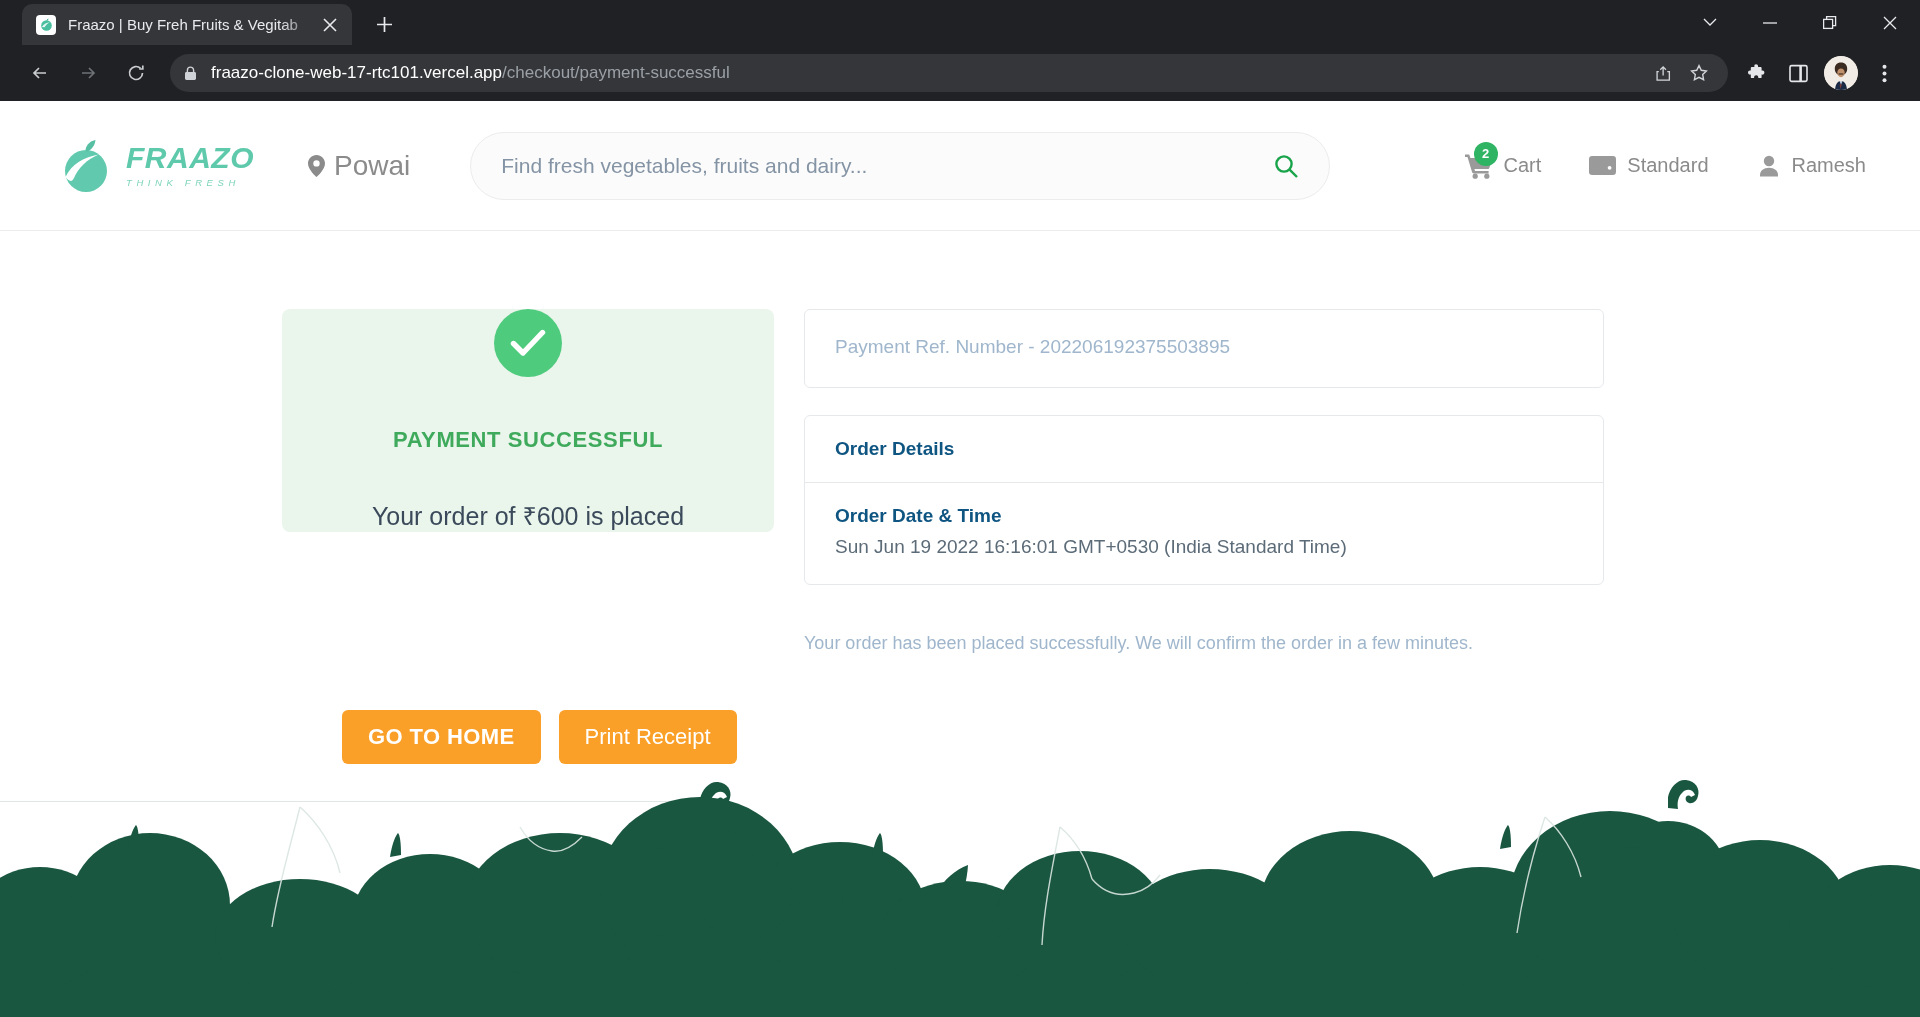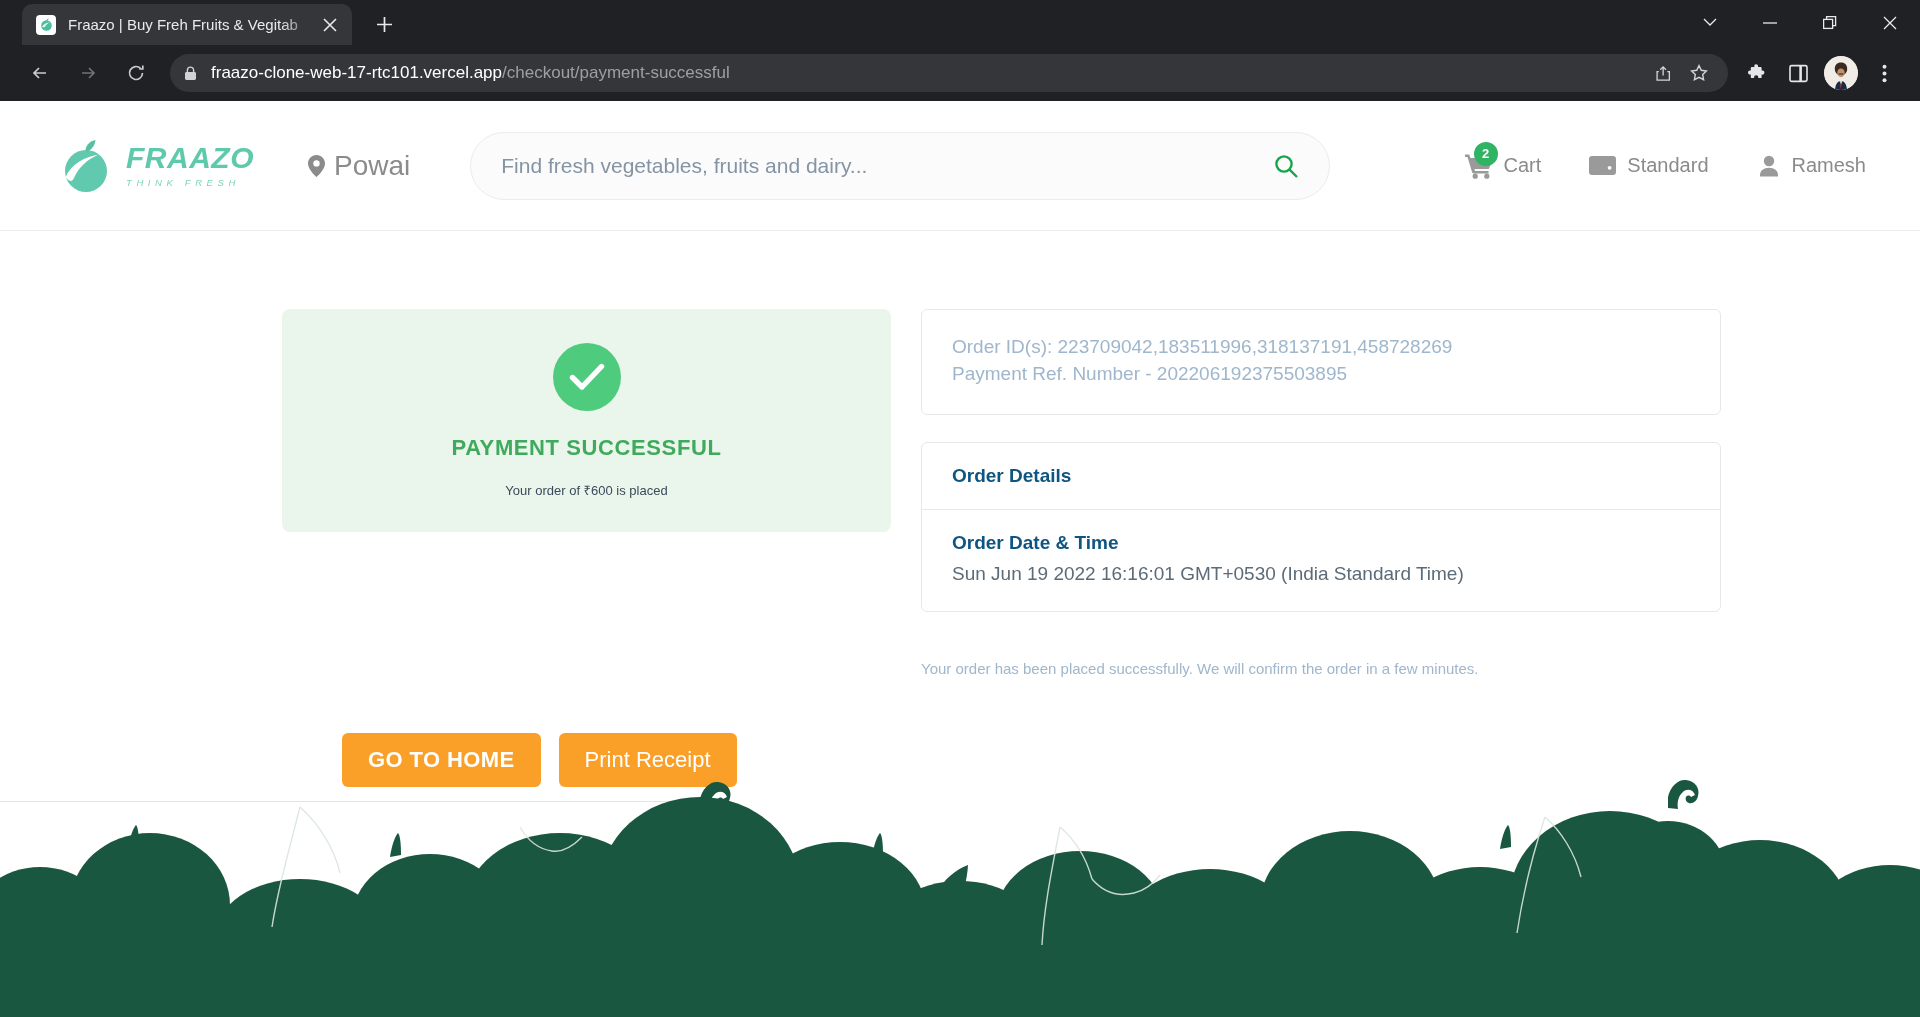--- a/index.html
+++ b/index.html
@@ -130,33 +130,33 @@
     background: #2eb463; color: #fff; font-size: 13px; font-weight: 700;
     display: flex; align-items: center; justify-content: center;
   }
 
   .main {
     padding: 78px 0 0 0; position: relative; height: 560px;
   }
   .main-inner { display: flex; padding-left: 282px; gap: 30px; }
 
   .success-card {
-    width: 609px; height: 223px; background: #eaf5ec; border-radius: 8px;
+    width: 492px; height: 223px; background: #eaf5ec; border-radius: 8px;
     display: flex; flex-direction: column; align-items: center;
-    justify-content: center; flex: 0 0 auto;
+    justify-content: space-between; flex: 0 0 auto;
   }
   .check-circle {
     width: 68px; height: 68px; border-radius: 50%; background: #4ecb7d;
     display: flex; align-items: center; justify-content: center;
   }
   .success-title {
     margin-top: 24px; color: #3faa5c; font-size: 22px;
     font-weight: 700; letter-spacing: 0.6px;
   }
-  .success-sub { margin-top: 20px; color: #3b4a5a; font-size: 13px; }
+  .success-sub { margin-top: 20px; color: #3b4a5a; font-size: 25px; }
 
   .btn-row { display: flex; gap: 18px; margin-top: 56px; padding-left: 342px; }
   .btn {
     background: #faa028; color: #fff; border: none; border-radius: 6px;
     font-family: "Liberation Sans", sans-serif; cursor: pointer;
     height: 54px; padding: 0 26px; font-size: 22px;
   }
   .btn.upper { font-weight: 700; letter-spacing: 0.4px; }
 
   .right-col { width: 800px; flex: 0 0 auto; }
@@ -172,21 +172,21 @@
   }
   .details-body {
     padding: 22px 30px 26px; display: flex; align-items: flex-start; flex-direction: column;
   }
   .dcol-left { flex: 1 1 auto; }
   .dcol-right { flex: 0 0 auto; text-align: left; padding-left: 40px; }
   .dlabel { font-size: 19px; font-weight: 700; color: #0f5582; }
   .dvalue { font-size: 19px; color: #5c6b78; margin-top: 9px; }
   .dvalue.strong { color: #0f5582; font-weight: 700; }
   .confirm-note {
-    margin-top: 48px; color: #9fb6cc; font-size: 15px;
+    margin-top: 48px; color: #9fb6cc; font-size: 18px;
   }
 
   .footer-art {
     position: absolute; left: 0; bottom: 0; width: 1920px; height: 260px;
     pointer-events: none;
   }
   .footer-rule {
     position: absolute; left: 0; bottom: 215px; width: 725px;
     height: 1px; background: #dfe6e3;
   }
@@ -395,21 +395,20 @@
                 <path d="M3.5 15.5L13 25 32.5 4.5"></path>
               </svg>
             </div>
             <div class="success-title">PAYMENT SUCCESSFUL</div>
             <div class="success-sub">Your order of ₹600 is placed</div>
           </div>
         </div>
 
         <div class="right-col">
           <div class="card ids">
-            <div class="id-line">Order ID(s): 223709042,183511996,318137191,458728269</div>
             <div class="id-line">Payment Ref. Number - 202206192375503895</div>
           </div>
 
           <div class="card details">
             <div class="details-head">Order Details</div>
             <div class="details-body">
               <div class="dcol-left">
                 <div class="dlabel">Order Date &amp; Time</div>
                 <div class="dvalue">Sun Jun 19 2022 16:16:01 GMT+0530 (India Standard Time)</div>
               </div>

